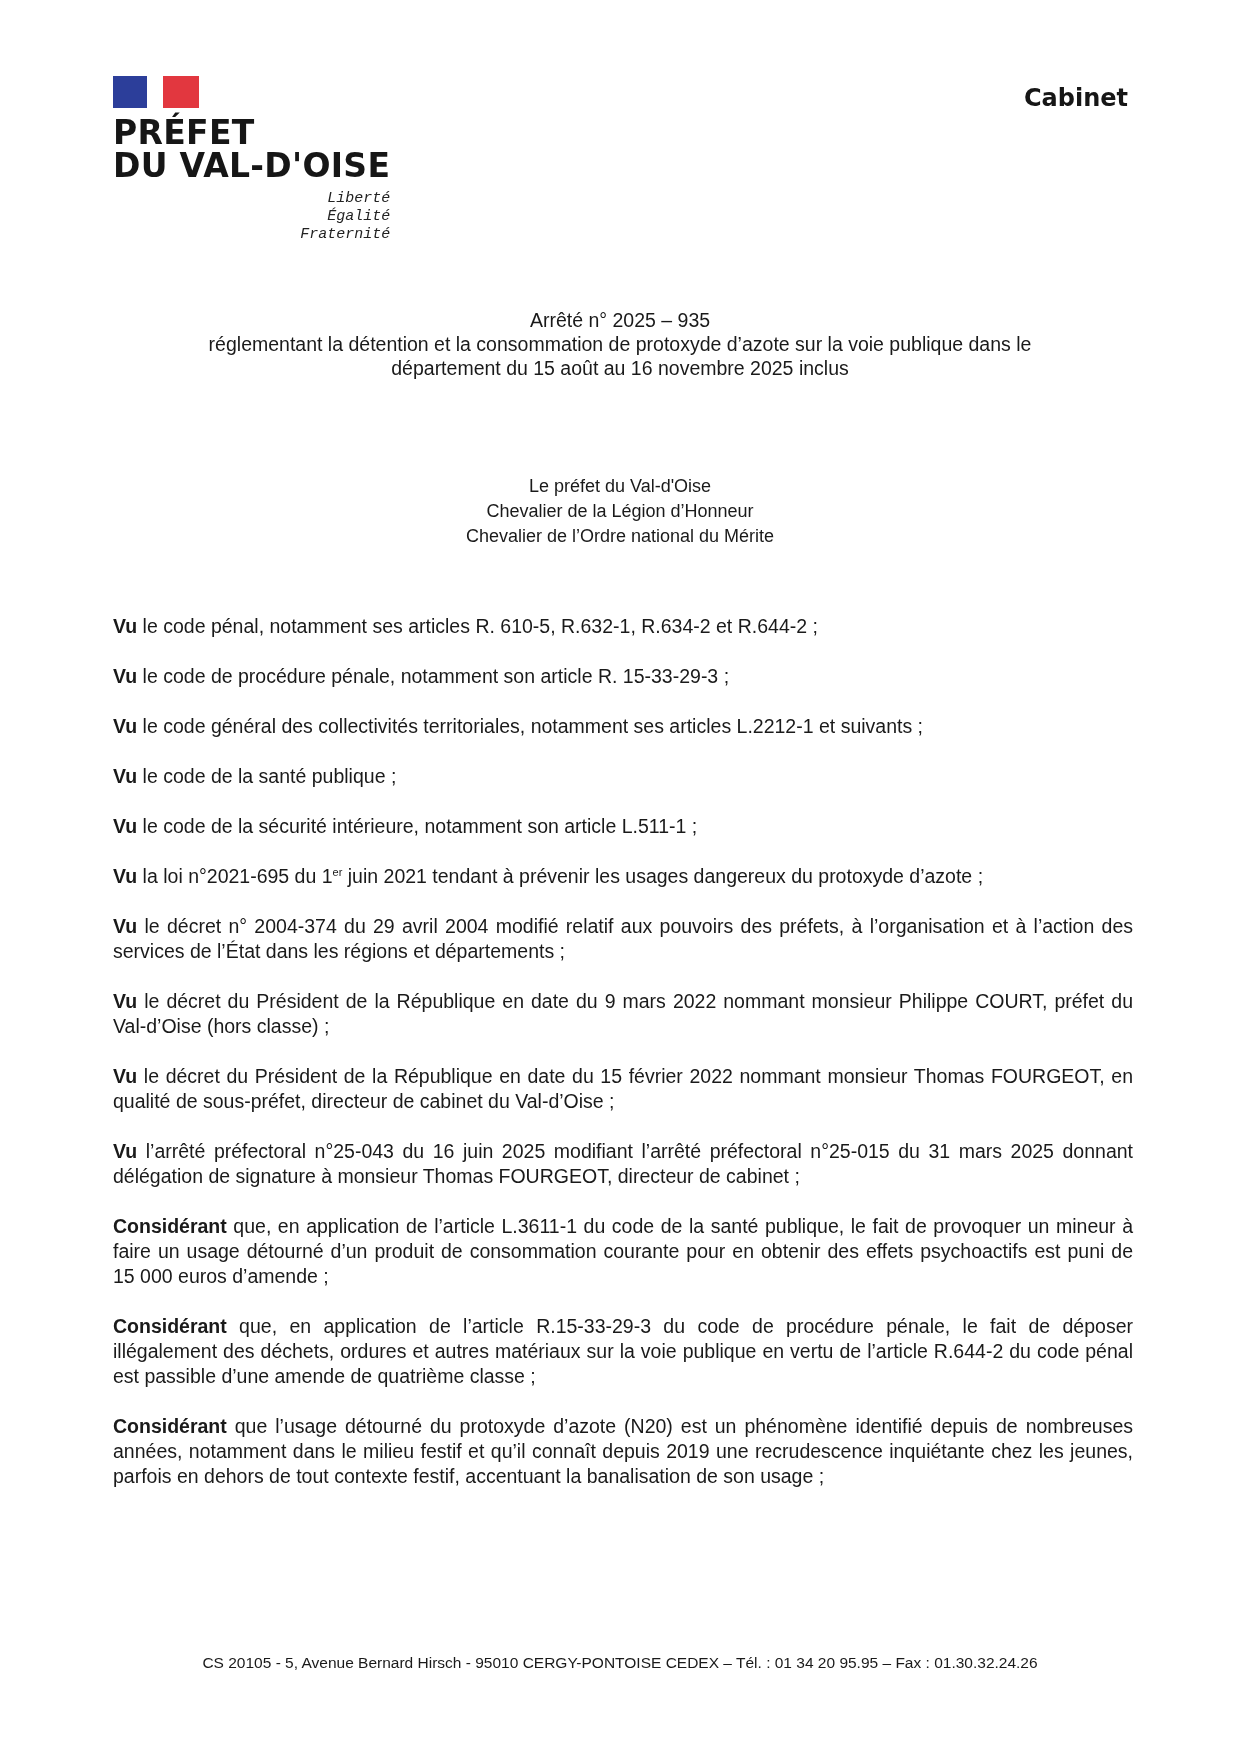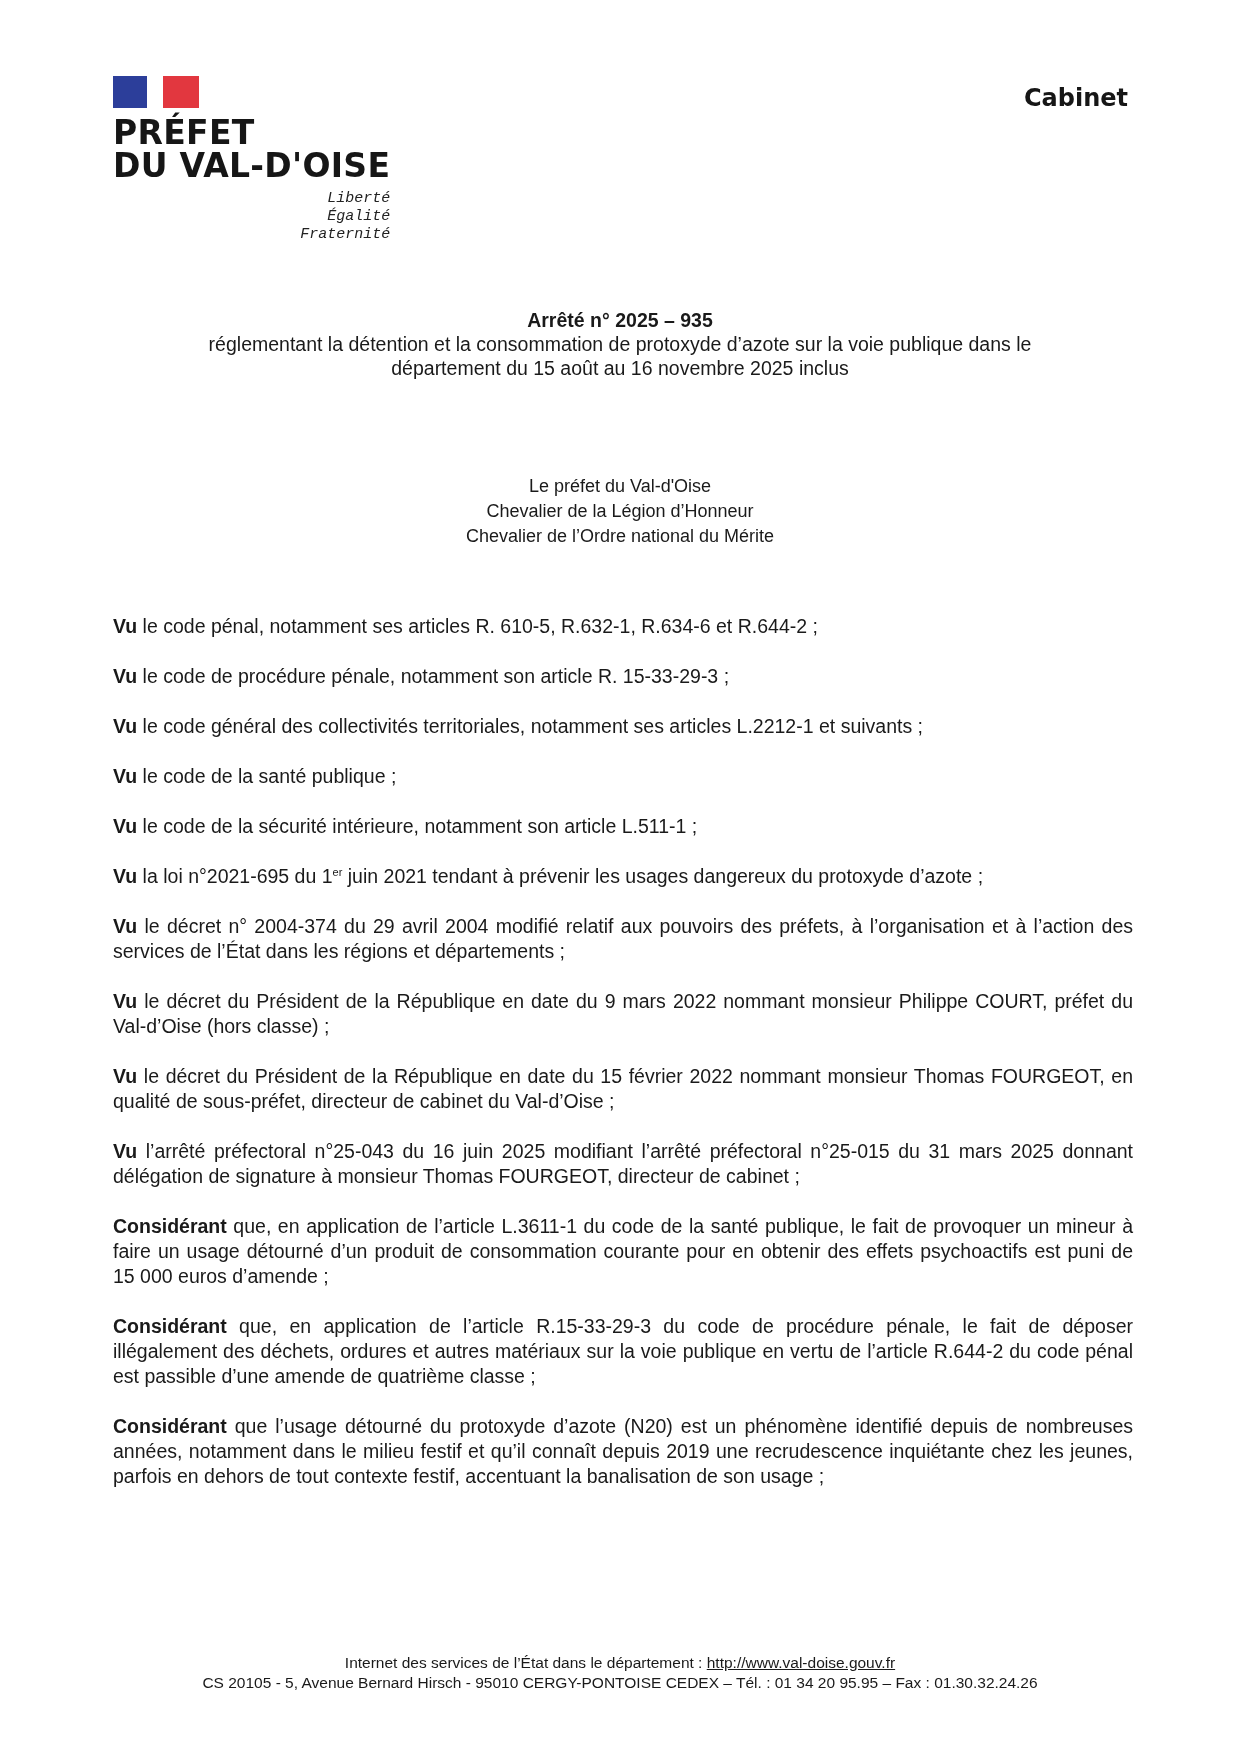--- a/index.html
+++ b/index.html
@@ -7,21 +7,21 @@
          font-family: "Liberation Sans", "DejaVu Sans", sans-serif; color: #1a1a1a; }
   .logo-block { position: absolute; left: 113px; top: 76px; }
   .flag { position: relative; width: 86px; height: 32px; }
   .flag .blue { position: absolute; left: 0; top: 0; width: 40px; height: 32px; background: #2c3e9a; }
   .flag .red { position: absolute; right: 0; top: 0; width: 36px; height: 32px; background: #e2373f; }
   .flag .marianne { position: absolute; left: 34px; top: 0; width: 18px; height: 32px; background: #fff; border-radius: 0 60% 40% 0; }
   .org-name { font-family: "DejaVu Sans", sans-serif; font-weight: bold; font-size: 33px; line-height: 33px; margin-top: 8px; letter-spacing: 0.3px; color: #161616; }
   .motto { font-family: Liberation Mono, monospace; font-style: italic; font-size: 15px; line-height: 18px; margin-top: 8px; color: #222; text-align: right; }
   .cabinet { position: absolute; right: 112px; top: 84px; font-family: "DejaVu Sans", sans-serif; font-weight: bold; font-size: 24px; color: #161616; }
   .title-block { position: absolute; left: 120px; width: 1000px; top: 308px; text-align: center; font-size: 19.5px; line-height: 24px; }
-  .title-block .num { font-weight: bold; }
+  .title-block .num { font-weight: normal; }
   .signatory { position: absolute; left: 120px; width: 1000px; top: 474px; text-align: center; font-size: 18px; line-height: 25px; }
   .body { position: absolute; left: 113px; width: 1020px; top: 614px; font-size: 19.5px; line-height: 25px; }
   .para { margin: 0 0 25px 0; text-align: justify; }
   .para b { font-weight: bold; margin-top: 40px; }
   sup { font-size: 11px; line-height: 0; }
   .footer { position: absolute; left: 120px; width: 1000px; top: 1653px; text-align: center; font-size: 15.5px; line-height: 20px; }
   .footer a { color: #1a1a1a; text-decoration: underline; }
 </style>
 </head>
 <body>
@@ -51,31 +51,30 @@
   <div>département du 15 août au 16 novembre 2025 inclus</div>
 </div>
 
 <div class="signatory">
   <div>Le préfet du Val-d'Oise</div>
   <div>Chevalier de la Légion d’Honneur</div>
   <div>Chevalier de l’Ordre national du Mérite</div>
 </div>
 
 <div class="body">
-  <p class="para"><b>Vu</b><span> le code pénal, notamment ses articles R. 610-5, R.632-1, R.634-6 et R.644-2 ;</span></p>
+  <p class="para"><b>Vu</b><span> le code pénal, notamment ses articles R. 610-5, R.632-1, R.634-2 et R.644-2 ;</span></p>
   <p class="para"><b>Vu</b><span> le code de procédure pénale, notamment son article R. 15-33-29-3 ;</span></p>
   <p class="para"><b>Vu</b><span> le code général des collectivités territoriales, notamment ses articles L.2212-1 et suivants ;</span></p>
   <p class="para"><b>Vu</b><span> le code de la santé publique ;</span></p>
   <p class="para"><b>Vu</b><span> le code de la sécurité intérieure, notamment son article L.511-1 ;</span></p>
   <p class="para"><b>Vu</b><span> la loi n°2021-695 du 1</span><sup>er</sup><span> juin 2021 tendant à prévenir les usages dangereux du protoxyde d’azote ;</span></p>
   <p class="para"><b>Vu</b><span> le décret n° 2004-374 du 29 avril 2004 modifié relatif aux pouvoirs des préfets, à l’organisation et à l’action des services de l’État dans les régions et départements ;</span></p>
   <p class="para"><b>Vu</b><span> le décret du Président de la République en date du 9 mars 2022 nommant monsieur Philippe COURT, préfet du Val-d’Oise (hors classe) ;</span></p>
   <p class="para"><b>Vu</b><span> le décret du Président de la République en date du 15 février 2022 nommant monsieur Thomas FOURGEOT, en qualité de sous-préfet, directeur de cabinet du Val-d’Oise ;</span></p>
   <p class="para"><b>Vu</b><span> l’arrêté préfectoral n°25-043 du 16 juin 2025 modifiant l’arrêté préfectoral n°25-015 du 31 mars 2025 donnant délégation de signature à monsieur Thomas FOURGEOT, directeur de cabinet ;</span></p>
   <p class="para"><b>Considérant</b><span> que, en application de l’article L.3611-1 du code de la santé publique, le fait de provoquer un mineur à faire un usage détourné d’un produit de consommation courante pour en obtenir des effets psychoactifs est puni de 15 000 euros d’amende ;</span></p>
   <p class="para"><b>Considérant</b><span> que, en application de l’article R.15-33-29-3 du code de procédure pénale, le fait de déposer illégalement des déchets, ordures et autres matériaux sur la voie publique en vertu de l’article R.644-2 du code pénal est passible d’une amende de quatrième classe ;</span></p>
   <p class="para"><b>Considérant</b><span> que l’usage détourné du protoxyde d’azote (N20) est un phénomène identifié depuis de nombreuses années, notamment dans le milieu festif et qu’il connaît depuis 2019 une recrudescence inquiétante chez les jeunes, parfois en dehors de tout contexte festif, accentuant la banalisation de son usage ;</span></p>
 </div>
 
 <div class="footer">
-  <div><span>Internet des services de l’État dans le département : </span><a>http://www.val-doise.gouv.fr</a></div>
   <div>CS 20105 - 5, Avenue Bernard Hirsch - 95010 CERGY-PONTOISE CEDEX – Tél. : 01 34 20 95.95 – Fax : 01.30.32.24.26</div>
 </div>
 
 </body></html>

